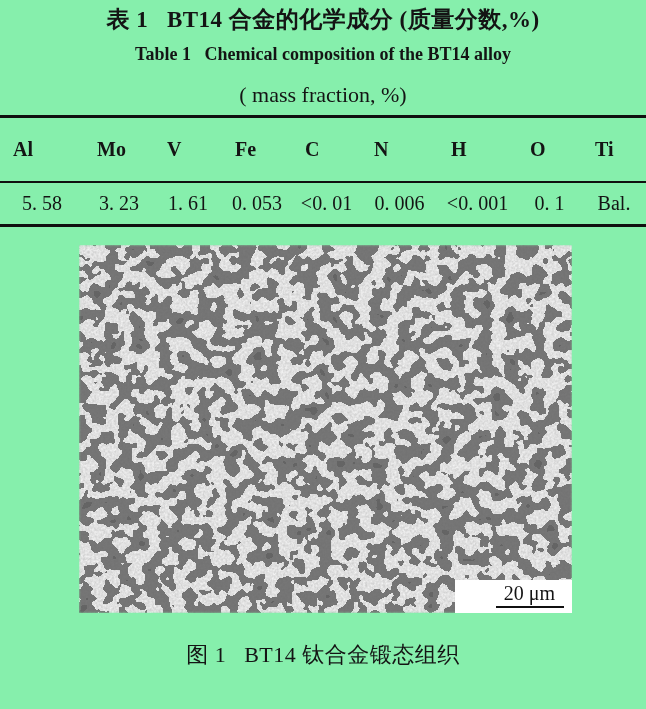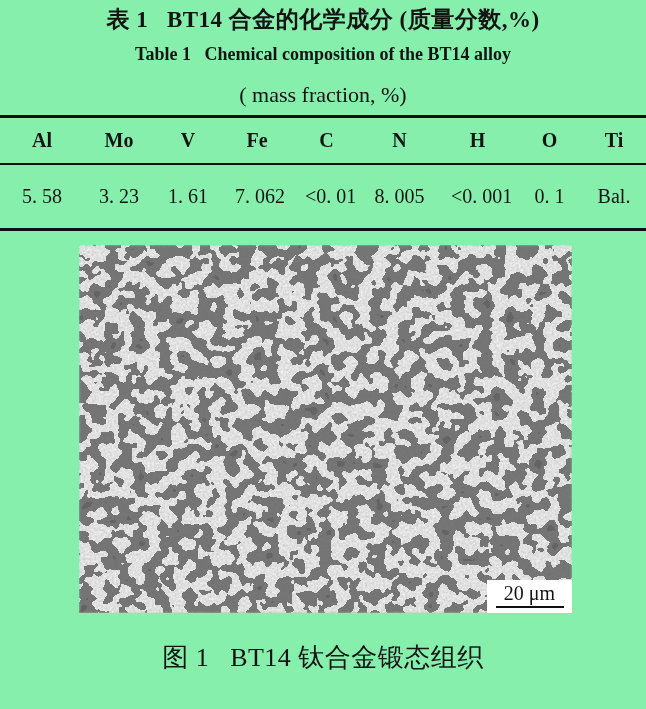--- a/index.html
+++ b/index.html
@@ -46,29 +46,29 @@
     width: 646px;
     border-collapse: collapse;
     table-layout: fixed;
     border-top: 3px solid #101010;
     border-bottom: 3px solid #101010;
   }
   .comp-table th {
     font-size: 20px;
     font-weight: bold;
     height: 37px;
-    padding: 4px;
-    text-align: center;
+    padding: 13px;
+    text-align: left;
     border-bottom: 2px solid #101010;
     white-space: pre;
   }
   .comp-table td {
     font-size: 20px;
     height: 37px;
-    padding: 13px;
+    padding: 2px;
     text-align: center;
     white-space: pre;
   }
   .micro {
     position: absolute;
     left: 79px;
     top: 245px;
     width: 493px;
     height: 368px;
     margin: 0;
@@ -78,37 +78,38 @@
     display: block;
   }
   .scalebar {
     position: absolute;
     right: 0;
     bottom: 0;
     width: 85px;
     height: 33px;
     background: #ffffff;
     text-align: center;
+    padding-left: 32px;
   }
   .scalebar-label {
     display: block;
     font-size: 20px;
     line-height: 22px;
     margin-top: 2px;
     color: #141414;
   }
   .scalebar-line {
     width: 68px;
     height: 2px;
     background: #101010;
     margin: 2px auto 0 auto;
   }
   .cap-zh {
     top: 640px;
-    font-size: 26px;
+    font-size: 22px;
     letter-spacing: 0.5px;
   }
   .cap-en {
     top: 674px;
     font-size: 21px;
   }
 </style>
 </head>
 <body>
 
@@ -143,23 +144,23 @@
         <th>H</th>
         <th>O</th>
         <th>Ti</th>
       </tr>
     </thead>
     <tbody>
       <tr>
         <td>5. 58</td>
         <td>3. 23</td>
         <td>1. 61</td>
-        <td>7. 062</td>
+        <td>0. 053</td>
         <td>&lt;0. 01</td>
-        <td>8. 005</td>
+        <td>0. 006</td>
         <td>&lt;0. 001</td>
         <td>0. 1</td>
         <td>Bal.</td>
       </tr>
     </tbody>
   </table>
 
   <figure class="micro">
     <svg width="493" height="368" viewBox="0 0 493 368" xmlns="http://www.w3.org/2000/svg" role="img">
       <defs>

